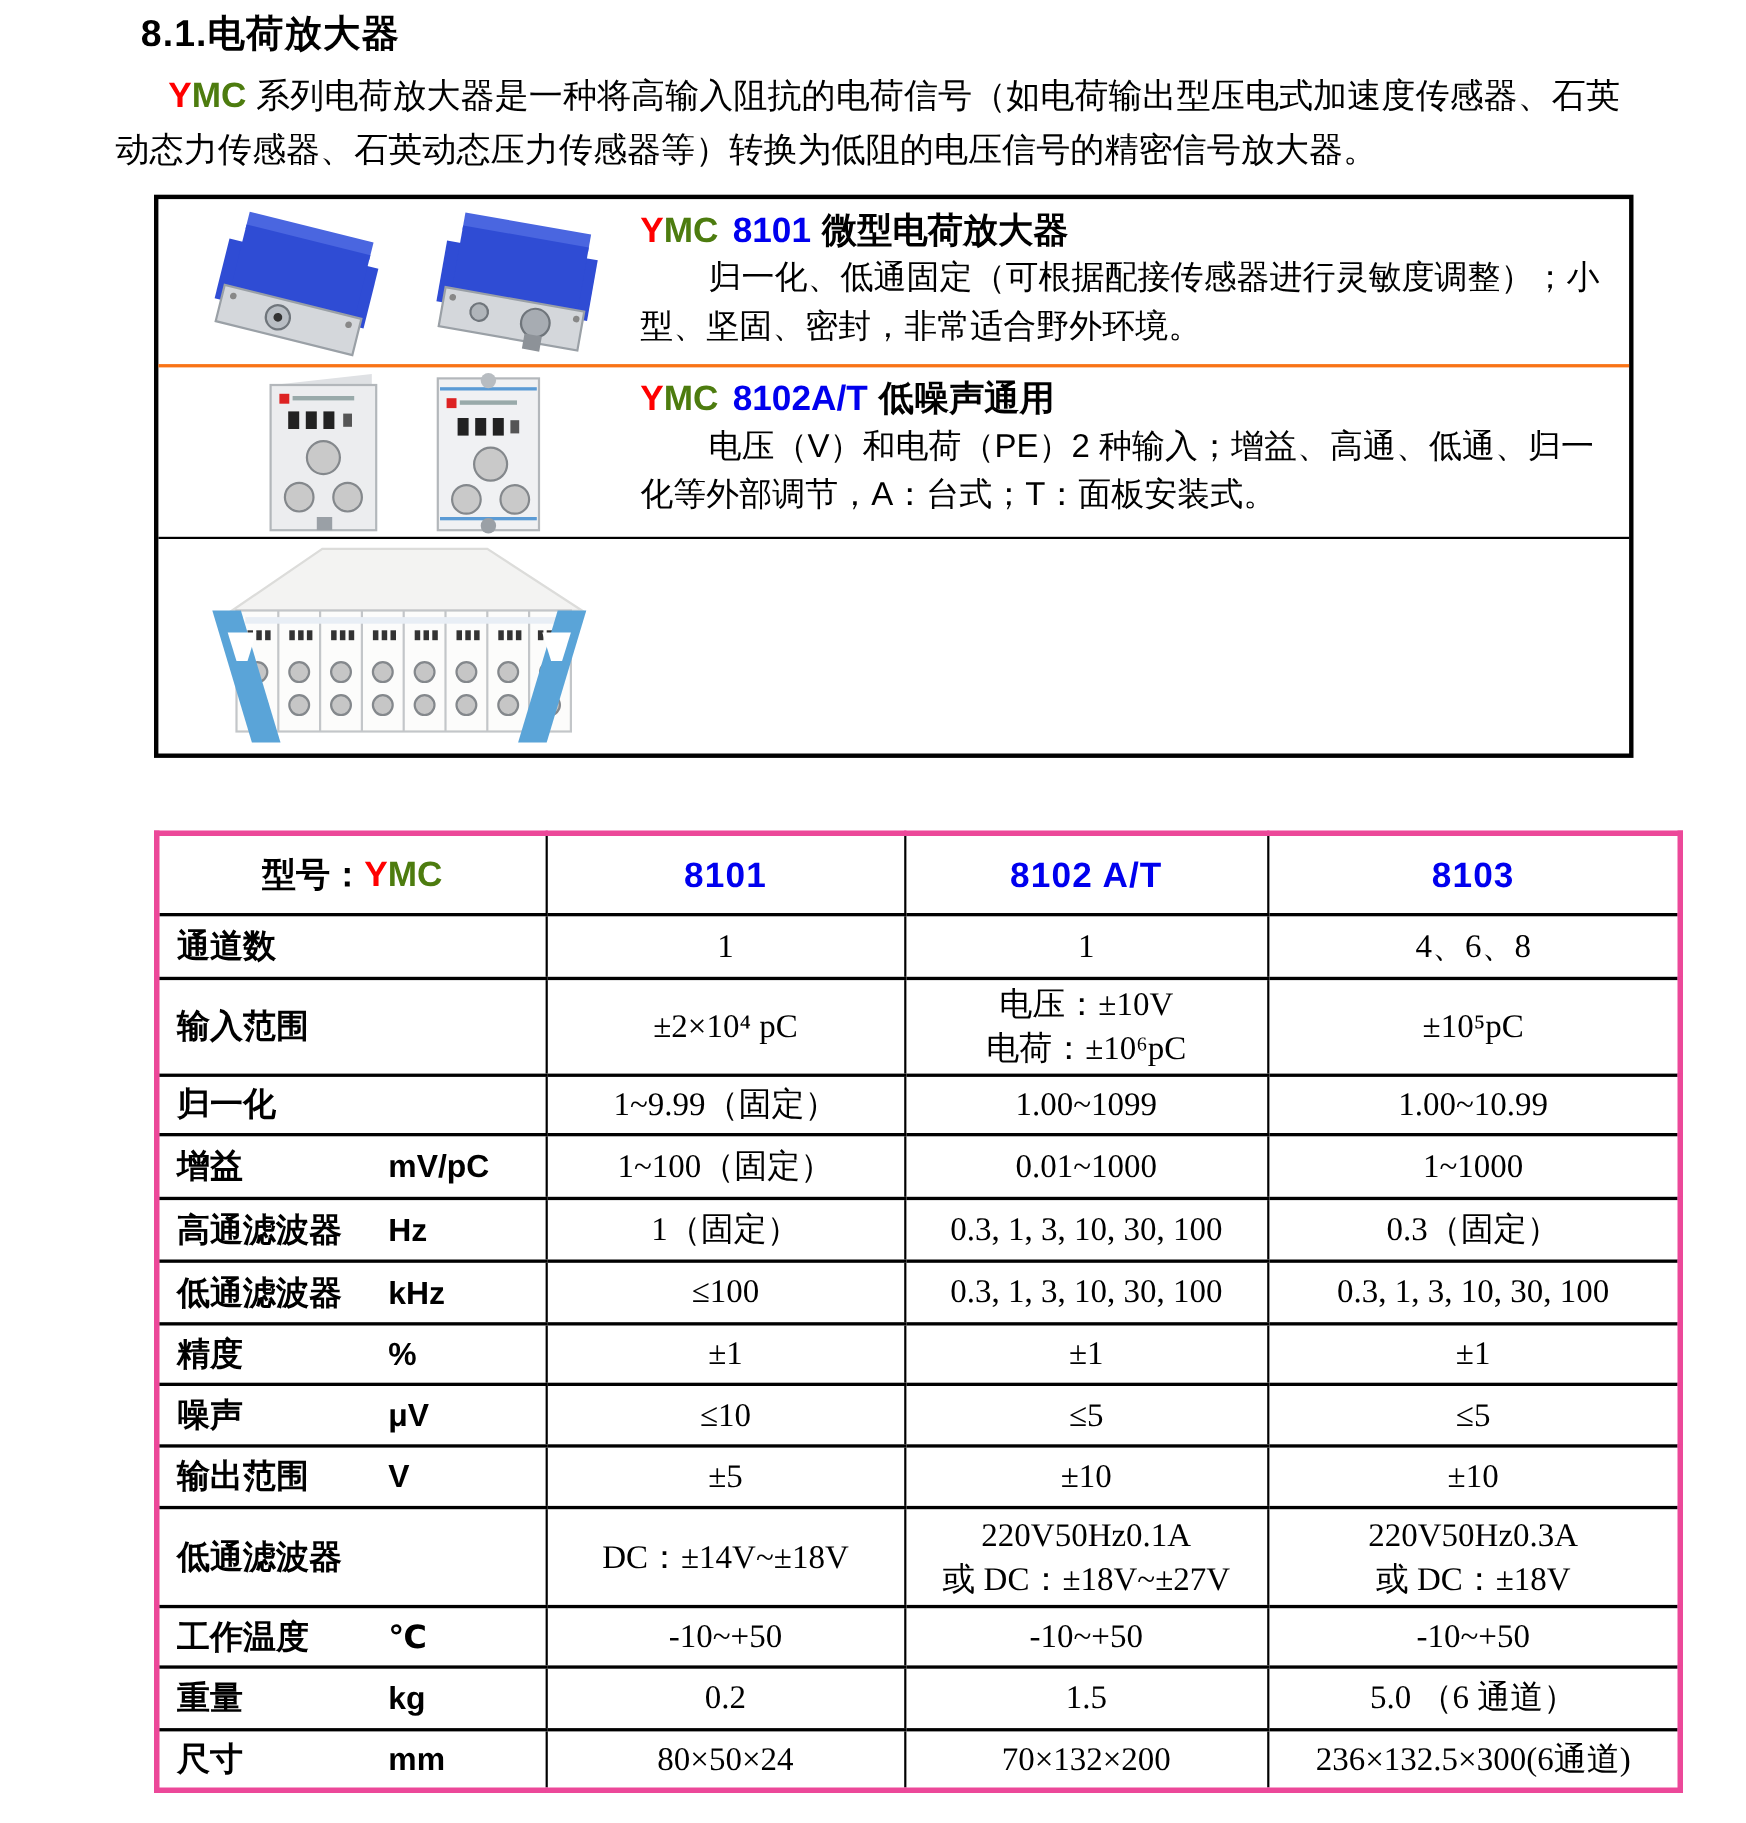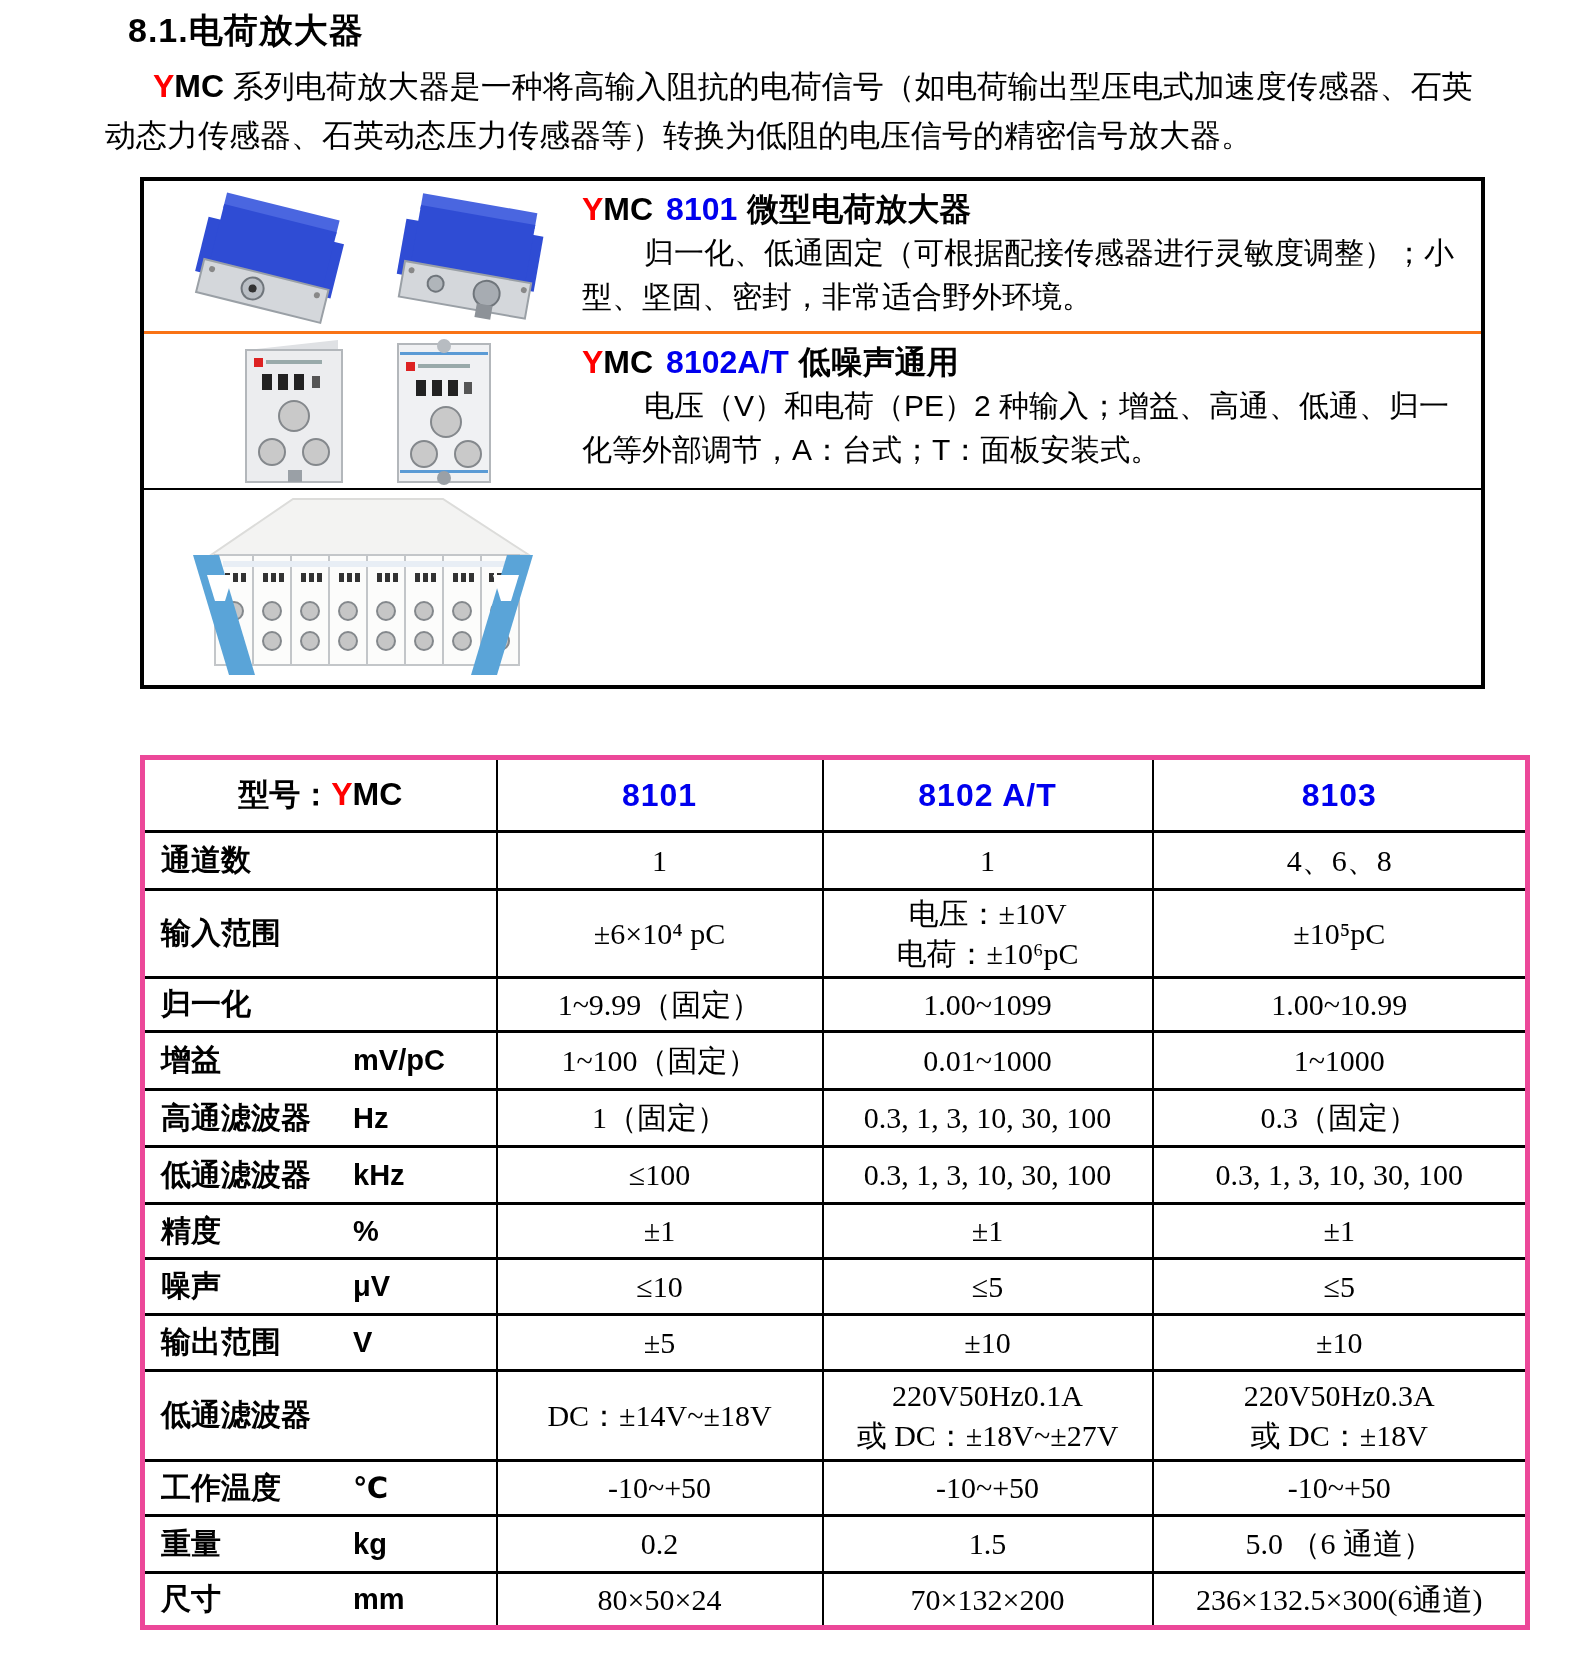--- a/index.html
+++ b/index.html
@@ -3,21 +3,21 @@
 <meta charset="utf-8">
 <style>
   * { margin:0; padding:0; box-sizing:border-box; }
   html,body { background:#ffffff; }
   body {
     width:1587px; height:1657px; position:relative;
     font-family:"Liberation Sans","DejaVu Sans",sans-serif;
     color:#000;
   }
   .y  { color:#ff0000; }
-  .mc { color:#000000; }
+  .mc { color:#4d7c0f; }
 
   
   .section-heading {
     position:absolute; left:128px; top:8px;
     font-size:34px; font-weight:bold; letter-spacing:1px;
   }
   .intro {
     position:absolute; left:105px; top:62px; width:1382px;
     font-size:31px; line-height:49px; text-indent:48px;
   }
@@ -246,21 +246,21 @@
   </thead>
   <tbody>
     <tr class="h58">
       <td class="label-cell"><span class="label-cn">通道数</span><span class="label-unit"></span></td>
       <td class="value-cell">1</td>
       <td class="value-cell">1</td>
       <td class="value-cell">4、6、8</td>
     </tr>
     <tr class="h88">
       <td class="label-cell"><span class="label-cn">输入范围</span><span class="label-unit"></span></td>
-      <td class="value-cell">±6×10⁴ pC</td>
+      <td class="value-cell">±2×10⁴ pC</td>
       <td class="value-cell">电压：±10V
 电荷：±10⁶pC</td>
       <td class="value-cell">±10⁵pC</td>
     </tr>
     <tr class="h54">
       <td class="label-cell"><span class="label-cn">归一化</span><span class="label-unit"></span></td>
       <td class="value-cell">1~9.99（固定）</td>
       <td class="value-cell">1.00~1099</td>
       <td class="value-cell">1.00~10.99</td>
     </tr>

